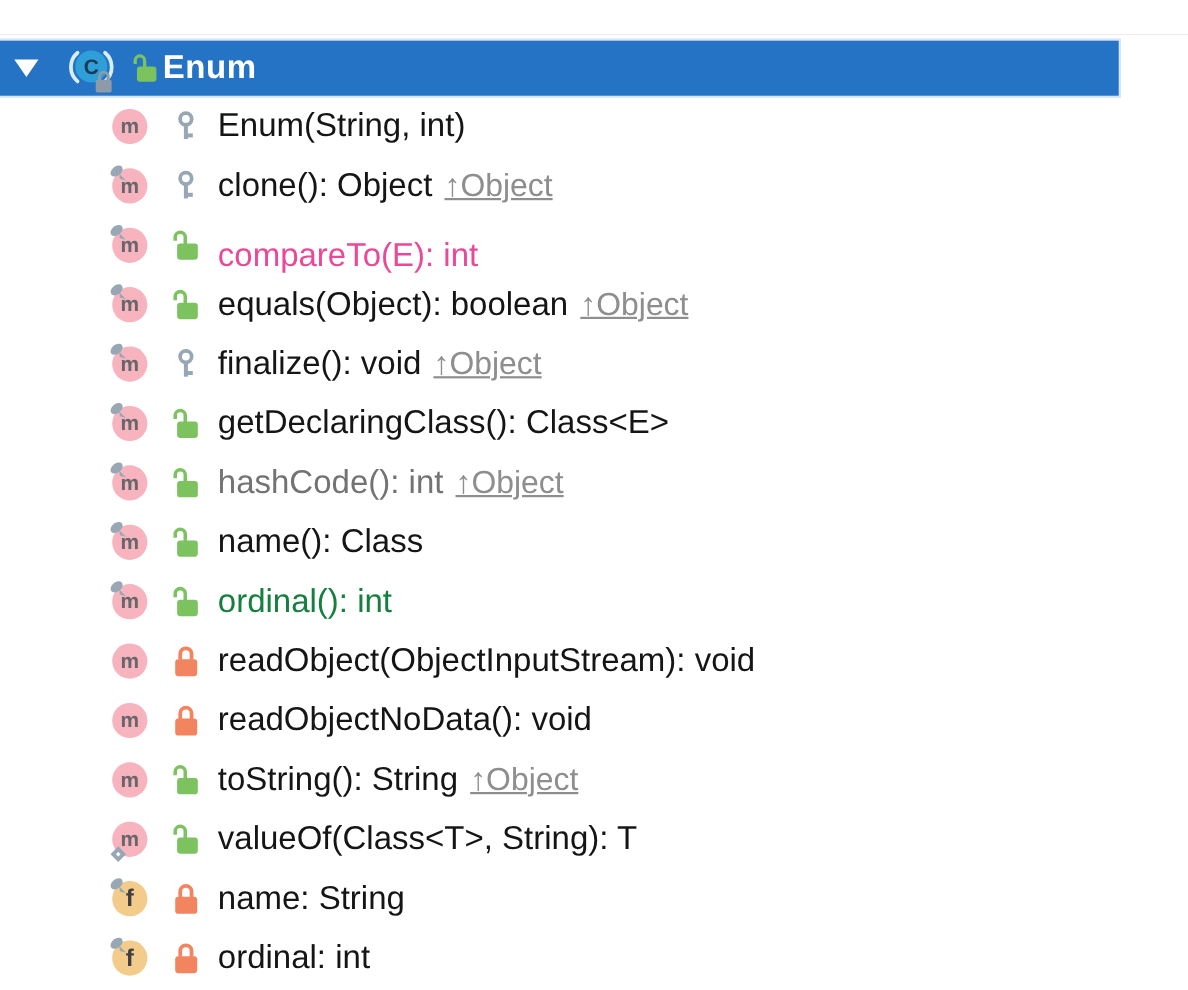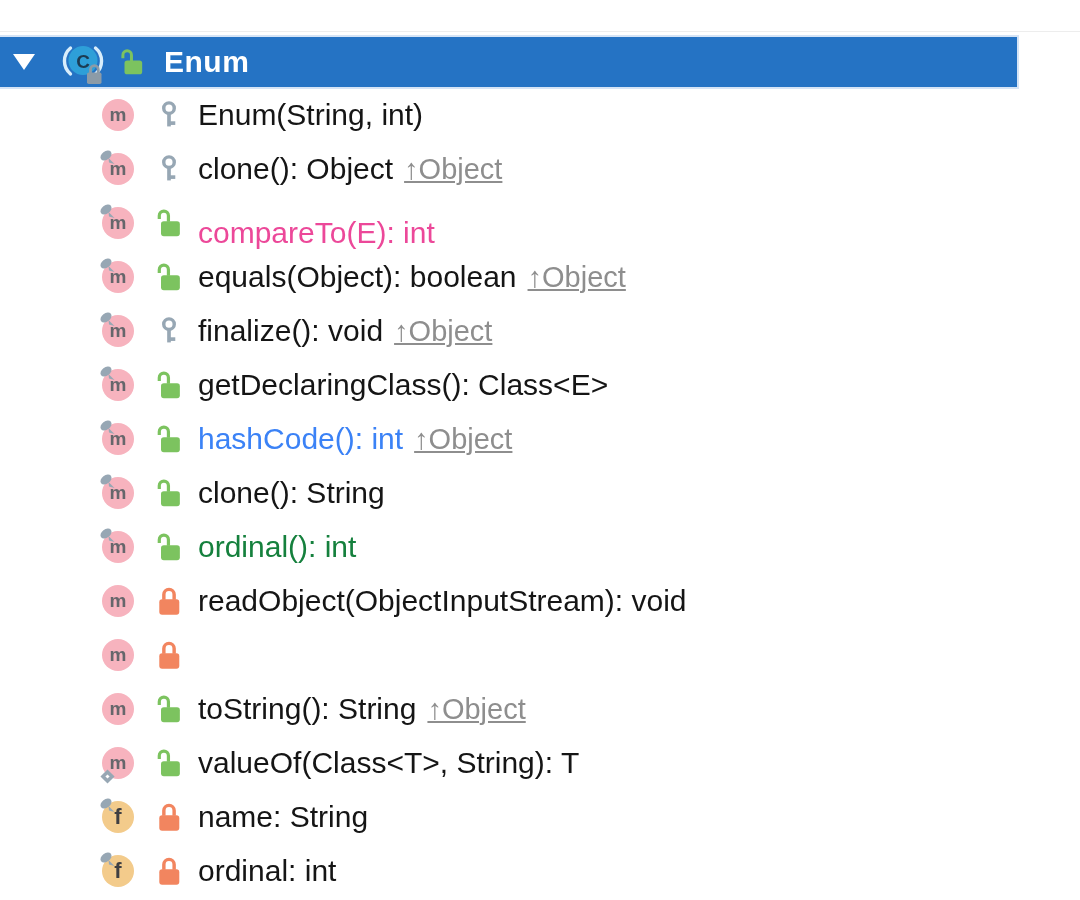--- a/index.html
+++ b/index.html
@@ -9,21 +9,21 @@
     -webkit-font-smoothing:antialiased;
   }
   .top-sep{position:absolute;top:31px;left:0;width:1080px;height:1px;background:#ededed;}
   .header-row{
     position:absolute;top:37px;left:0;width:1017px;height:50px;
     display:flex;align-items:center;box-sizing:border-box;
   }
   .header-row .tri{margin-left:12px;width:24px;height:18px;display:flex;align-items:center;}
   .header-row .cls{margin-left:24px;width:46px;height:46px;}
   .header-row .hdr-lock{margin-left:12px;width:28px;height:30px;}
-  .header-title{margin-left:18px;font-size:30px;font-weight:bold;letter-spacing:.5px;}
+  .header-title{margin-left:2px;font-size:30px;font-weight:bold;letter-spacing:.5px;}
   .list{position:absolute;top:88px;left:0;width:1080px;}
   .row{height:54px;display:flex;align-items:center;}
   .row .indent{width:98px;flex:0 0 auto;}
   .member-icon{width:40px;height:40px;flex:0 0 auto;margin-right:16px;}
   .member-icon svg,.vis-icon svg,.cls svg,.tri svg,.hdr-lock svg{display:block;overflow:visible;}
   .vis-icon{width:30px;height:32px;flex:0 0 auto;margin-right:14px;}
   .label{font-size:30px;white-space:pre;}
   .inherited{font-size:29px;margin-left:11px;white-space:pre;text-decoration:underline;}
   .inherited:empty{display:none;}
 </style>
@@ -196,42 +196,42 @@
             <polygon points="10.5,9 16.5,15 11,13.5" fill="#97A7B4"></polygon>
           </g>
         </svg>
       </span>
     <span class="vis-icon">
         <svg width="30" height="32" viewBox="0 0 26 28">
           <path d="M12.5 13 V7.6 a4 4 0 0 0 -8 0 V10.4" fill="none" stroke="#7CC35F" stroke-width="2.8"></path>
           <rect x="6" y="12.5" width="16.5" height="13" rx="2.5" fill="#7CC35F"></rect>
         </svg>
       </span>
-    <span class="label" style="color: #3b82f6;">hashCode(): int</span>
-    <span class="inherited" style="color: rgb(142, 142, 142);">↑Object</span>
-  </div>
-    <div class="row">
-    <span class="indent"></span>
-    <span class="member-icon">
-        <svg width="40" height="40" viewBox="0 0 40 40">
-          <circle cx="20" cy="20" r="16" fill="#F7B3BE"></circle>
-          <text x="20" y="26" text-anchor="middle" font-size="19" font-weight="600" fill="#66666B" font-family="Liberation Sans, sans-serif">m</text>
-          <g>
-            <ellipse cx="8" cy="6.5" rx="6.2" ry="4.2" transform="rotate(-38 8 6.5)" fill="#97A7B4"></ellipse>
-            <polygon points="10.5,9 16.5,15 11,13.5" fill="#97A7B4"></polygon>
-          </g>
-        </svg>
-      </span>
-    <span class="vis-icon">
-        <svg width="30" height="32" viewBox="0 0 26 28">
-          <path d="M12.5 13 V7.6 a4 4 0 0 0 -8 0 V10.4" fill="none" stroke="#7CC35F" stroke-width="2.8"></path>
-          <rect x="6" y="12.5" width="16.5" height="13" rx="2.5" fill="#7CC35F"></rect>
-        </svg>
-      </span>
-    <span class="label" style="color: rgb(21, 21, 21);">clone(): String</span>
+    <span class="label" style="color: #737373;">hashCode(): int</span>
+    <span class="inherited" style="color: rgb(142, 142, 142);">↑Object</span>
+  </div>
+    <div class="row">
+    <span class="indent"></span>
+    <span class="member-icon">
+        <svg width="40" height="40" viewBox="0 0 40 40">
+          <circle cx="20" cy="20" r="16" fill="#F7B3BE"></circle>
+          <text x="20" y="26" text-anchor="middle" font-size="19" font-weight="600" fill="#66666B" font-family="Liberation Sans, sans-serif">m</text>
+          <g>
+            <ellipse cx="8" cy="6.5" rx="6.2" ry="4.2" transform="rotate(-38 8 6.5)" fill="#97A7B4"></ellipse>
+            <polygon points="10.5,9 16.5,15 11,13.5" fill="#97A7B4"></polygon>
+          </g>
+        </svg>
+      </span>
+    <span class="vis-icon">
+        <svg width="30" height="32" viewBox="0 0 26 28">
+          <path d="M12.5 13 V7.6 a4 4 0 0 0 -8 0 V10.4" fill="none" stroke="#7CC35F" stroke-width="2.8"></path>
+          <rect x="6" y="12.5" width="16.5" height="13" rx="2.5" fill="#7CC35F"></rect>
+        </svg>
+      </span>
+    <span class="label" style="color: rgb(21, 21, 21);">name(): Class</span>
 
   </div>
     <div class="row">
     <span class="indent"></span>
     <span class="member-icon">
         <svg width="40" height="40" viewBox="0 0 40 40">
           <circle cx="20" cy="20" r="16" fill="#F7B3BE"></circle>
           <text x="20" y="26" text-anchor="middle" font-size="19" font-weight="600" fill="#66666B" font-family="Liberation Sans, sans-serif">m</text>
           <g>
             <ellipse cx="8" cy="6.5" rx="6.2" ry="4.2" transform="rotate(-38 8 6.5)" fill="#97A7B4"></ellipse>
@@ -272,20 +272,21 @@
           <circle cx="20" cy="20" r="16" fill="#F7B3BE"></circle>
           <text x="20" y="26" text-anchor="middle" font-size="19" font-weight="600" fill="#66666B" font-family="Liberation Sans, sans-serif">m</text>
         </svg>
       </span>
     <span class="vis-icon">
         <svg width="30" height="32" viewBox="0 0 26 28">
           <path d="M8.5 13 V8.3 a4.5 4.5 0 0 1 9 0 V13" fill="none" stroke="#F2855F" stroke-width="3"></path>
           <rect x="4.5" y="12.5" width="17.5" height="13.5" rx="2.5" fill="#F2855F"></rect>
         </svg>
       </span>
+    <span class="label" style="color: rgb(21, 21, 21);">readObjectNoData(): void</span>
 
   </div>
     <div class="row">
     <span class="indent"></span>
     <span class="member-icon">
         <svg width="40" height="40" viewBox="0 0 40 40">
           <circle cx="20" cy="20" r="16" fill="#F7B3BE"></circle>
           <text x="20" y="26" text-anchor="middle" font-size="19" font-weight="600" fill="#66666B" font-family="Liberation Sans, sans-serif">m</text>
         </svg>
       </span>

